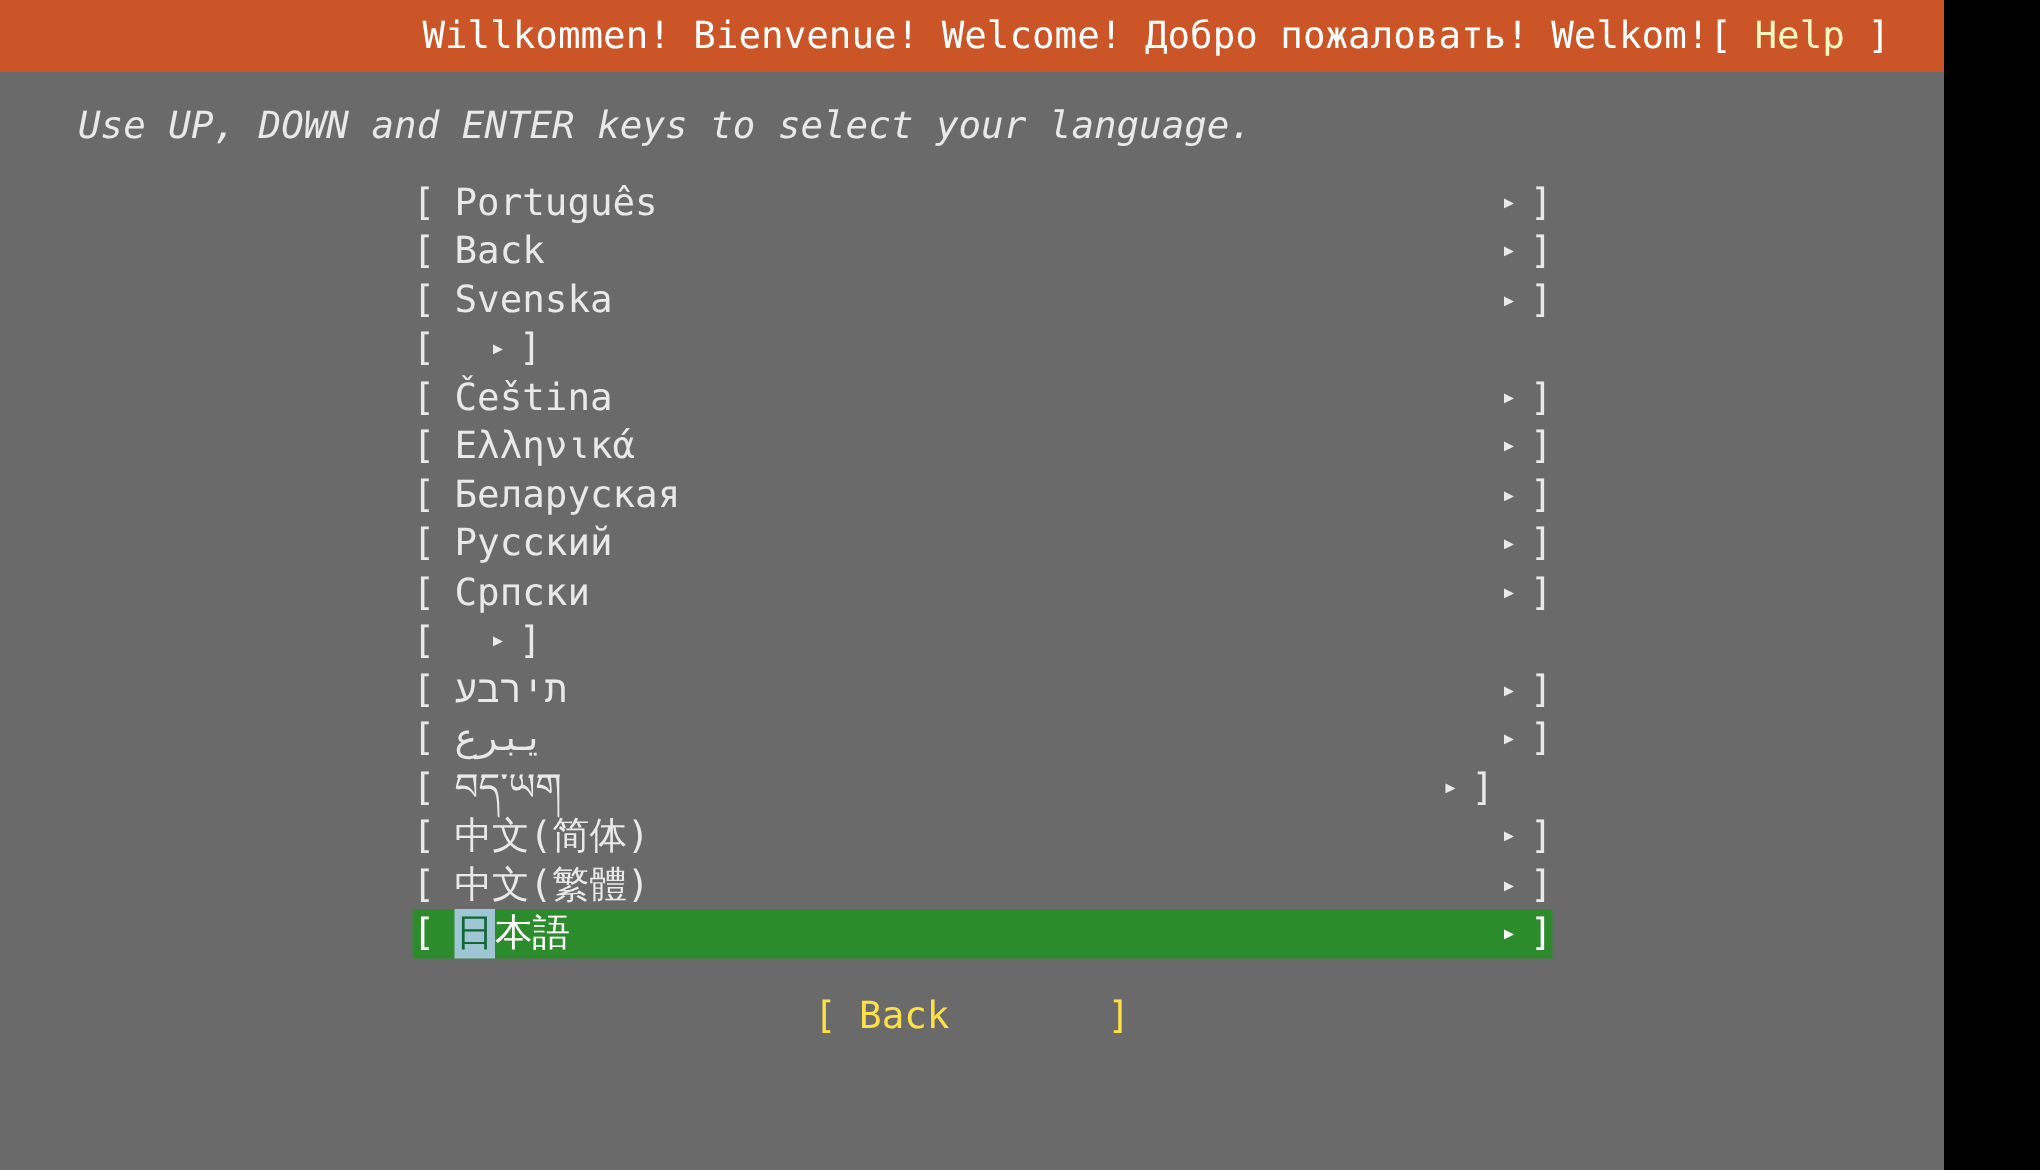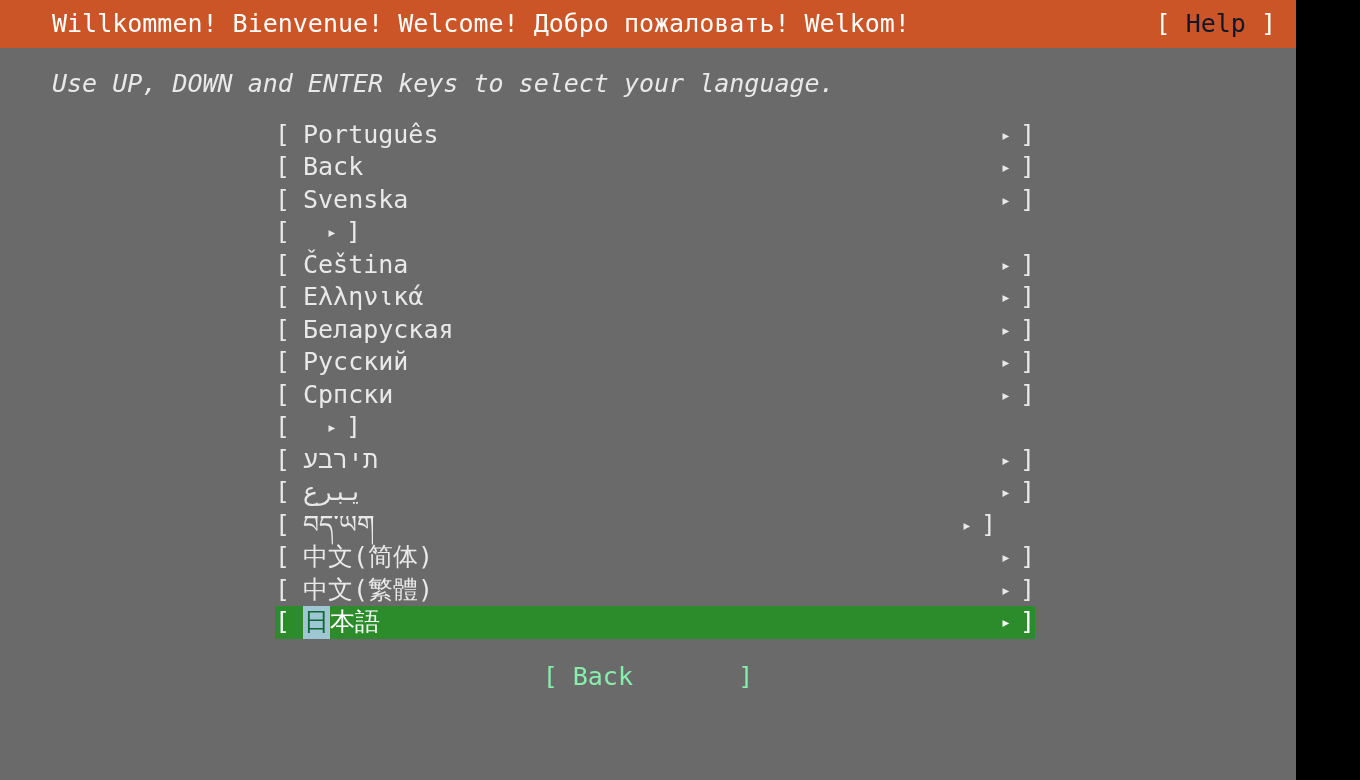--- a/index.html
+++ b/index.html
@@ -13,32 +13,32 @@
     line-height: 32.5px;
   }
   .screen {
     position: relative;
     width: 1296px;
     height: 780px;
     background: #6a6a6a;
   }
   .topbar {
     display: flex;
-    justify-content: space-between;
+    justify-content: flex-end;
     align-items: center;
     height: 48px;
     background: #cb5527;
     color: #fff;
     padding-left: 52px;
-    padding-right: 20px;
+    padding-right: 36px;
   }
   .topbar .title { white-space: pre; }
   .help-area { display:flex; align-items:center; }
   .help-b { color:#fff; white-space:pre; }
-  .help-lbl { color:#0f172a; }
+  .help-lbl { color:#fef9c3; }
   .instr {
     color:#e9e9e9;
     padding-left:52px;
     margin-top:20px;
     margin-bottom:18px;
     white-space:pre;
     font-style:italic;
   }
   .listwrap {
     position: relative;
@@ -80,21 +80,21 @@
   .sbar .thumb {
     position:absolute;
     left:1px;
     width:16px;
     background:#8f8f8f;
   }
   .back {
     display:flex;
     justify-content:center;
     margin-top:22px;
-    color:#86efac;
+    color:#fde047;
   }
   .back-inner { white-space:pre; }
   .rightblack {
     position:absolute;
     top:0;
     left:1296px;
     width:64px;
     height:780px;
     background:#000;
   }

